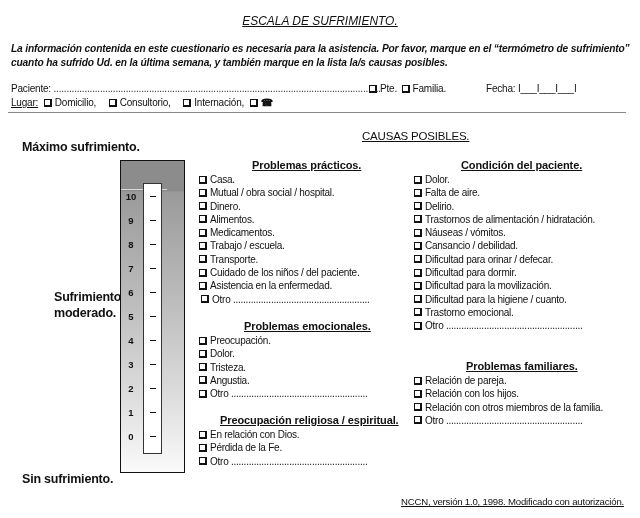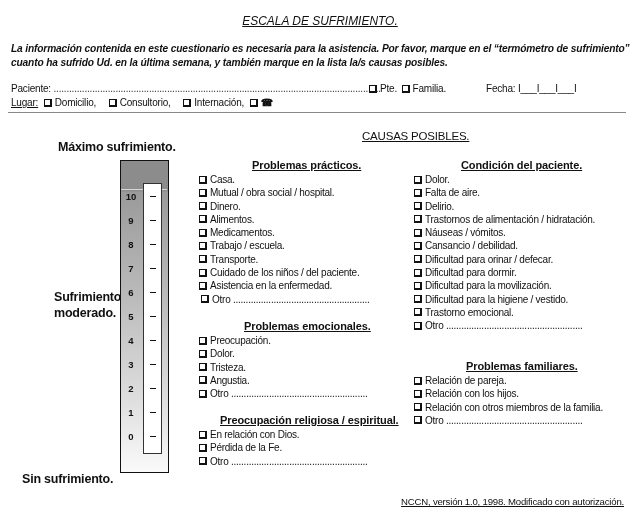--- a/index.html
+++ b/index.html
@@ -22,21 +22,21 @@
       border-right-width: 2px; border-bottom-width: 2px;
       vertical-align: -0.5px; margin-right: 3px; background: #fff;
     }
     .dots { display: inline-block; overflow: hidden; vertical-align: bottom; color:#333; }
     .hline { left: 8px; top: 112px; width: 618px; height: 1px; background: #888; }
     .u { text-decoration: underline; }
     .phone { font-size: 10px; font-weight: bold; }
     .bold-lbl { font-size: 12.5px; font-weight: bold; line-height: 16px; letter-spacing: -0.2px; }
     
     .thermo {
-      left: 120px; top: 160px; width: 49px; height: 313px;
+      left: 120px; top: 160px; width: 65px; height: 313px;
       border: 1.5px solid #111;
       background: linear-gradient(to bottom, #8c8c8c 0%, #8c8c8c 9.5%, #9a9a9a 10%, #bcbcbc 45%, #dcdcdc 75%, #f4f4f4 95%, #fafafa 100%);
     }
     .thermo-sep { left: 0; top: 28px; width: 46px; height: 1px; background: #d8d8d8; }
     .tube {
       left: 22px; top: 22px; width: 19px; height: 271px;
       background: #fff; border: 1px solid #333;
     }
     .tick-num { font-size: 9.5px; font-weight: bold; width: 16px; text-align: center; left: 2px; }
     .tick-dash { width: 6px; height: 1px; background: #111; left: 6px; }
@@ -69,21 +69,21 @@
 <div class="abs row" style="left:11px; top:97px;text-align:right;">
   <span class="u">Lugar:</span>
   <span style="margin-left:3px;"><span class="cb"></span><span>Domicilio,</span></span>
   <span style="margin-left:10px;"><span class="cb"></span><span>Consultorio,</span></span>
   <span style="margin-left:10px;"><span class="cb"></span><span>Internación,</span></span>
   <span style="margin-left:3px;"><span class="cb"></span><span class="phone">☎</span></span>
 </div>
 
 <div class="abs hline"></div>
 
-<div class="abs bold-lbl" style="left:22px; top:139px;margin-left:36px;">Máximo sufrimiento.</div>
+<div class="abs bold-lbl" style="left:22px; top:139px;">Máximo sufrimiento.</div>
 <div class="abs bold-lbl" style="left:22px; top:289px;margin-left:32px;">
   <div>Sufrimiento</div>
   <div>moderado.</div>
 </div>
 <div class="abs bold-lbl" style="left:22px; top:471px;">Sin sufrimiento.</div>
 
 <div class="abs thermo">
   <div class="abs thermo-sep"></div>
   <div class="abs tube">
     <div class="abs tick-dash" style="top:12px;"></div>
@@ -147,21 +147,21 @@
 <ul class="abs list" style="left:414px; top:173px;">
   <li><span class="cb"></span><span>Dolor.</span></li>
   <li><span class="cb"></span><span>Falta de aire.</span></li>
   <li><span class="cb"></span><span>Delirio.</span></li>
   <li><span class="cb"></span><span>Trastornos de alimentación / hidratación.</span></li>
   <li><span class="cb"></span><span>Náuseas / vómitos.</span></li>
   <li><span class="cb"></span><span>Cansancio / debilidad.</span></li>
   <li><span class="cb"></span><span>Dificultad para orinar / defecar.</span></li>
   <li><span class="cb"></span><span>Dificultad para dormir.</span></li>
   <li><span class="cb"></span><span>Dificultad para la movilización.</span></li>
-  <li><span class="cb"></span><span>Dificultad para la higiene / vestido.</span></li>
+  <li><span class="cb"></span><span>Dificultad para la higiene / cuanto.</span></li>
   <li><span class="cb"></span><span>Trastorno emocional.</span></li>
   <li><span class="cb"></span><span>Otro ......................................................</span></li>
 </ul>
 
 <div class="abs sec-head" style="left:466px; top:360px;">Problemas familiares.</div>
 <ul class="abs list" style="left:414px; top:374px;">
   <li><span class="cb"></span><span>Relación de pareja.</span></li>
   <li><span class="cb"></span><span>Relación con los hijos.</span></li>
   <li><span class="cb"></span><span>Relación con otros miembros de la familia.</span></li>
   <li><span class="cb"></span><span>Otro ......................................................</span></li>

